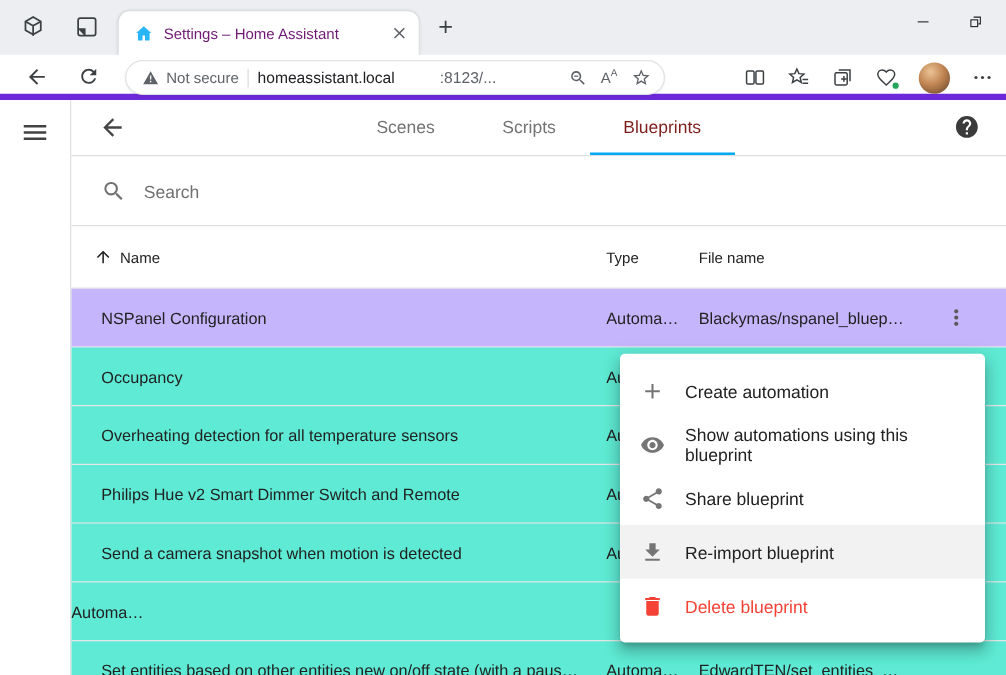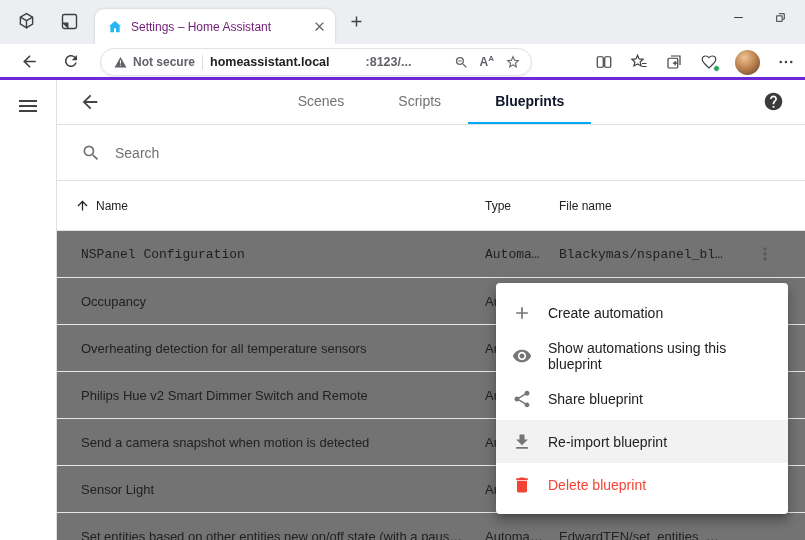--- a/index.html
+++ b/index.html
@@ -14,21 +14,21 @@
   .tab { position:absolute; left:95px; bottom:0; width:240px; height:35px; background:#fff;
          border-radius:9px 9px 0 0; display:flex; align-items:center; gap:8px; padding:0 8px 0 12px;
          box-shadow:0 0 3px rgba(0,0,0,.15); }
   .tab-title { flex:1; font-size:12px; color:#701a75; white-space:nowrap; overflow:hidden; text-overflow:ellipsis; }
   .tab-close { color:#5f6368; }
   .newtab { position:absolute; left:348px; top:13px; color:#3c4043; }
   .win-controls { position:absolute; right:4px; top:0; height:34px; display:flex; }
   .win-btn { width:42px; height:34px; display:flex; align-items:center; justify-content:center; color:#202124; }
 
   
-  .navbar { position:relative; height:36px; background:#fff; border-bottom:3px solid #6d28d9;font-weight:bold; }
+  .navbar { position:relative; height:36px; background:#fff; border-bottom:5px solid #6d28d9; }
   .nav-icon { position:absolute; top:8px; color:#3c4043; }
   .back-btn { left:20px; }
   .reload-btn { left:62px; }
   .addressbar { position:absolute; left:100px; top:4px; width:432px; height:28px; background:#fff;
                 border:1px solid #e0e2e6; border-radius:14px; display:flex; align-items:center;
                 gap:7px; padding:0 10px 0 13px; box-shadow:0 1px 2px rgba(0,0,0,.07); }
   .addr-sec { display:flex; align-items:center; gap:6px; color:#5f6368; font-size:12px; white-space:nowrap; }
   .addr-div { width:1px; height:15px; background:#dadce0; }
   .addr-url { font-size:12.5px; color:#202124; white-space:nowrap; overflow:hidden; }
   .addr-url .path { color:#5f6368;margin-left:36px; }
@@ -49,36 +49,36 @@
   .sb-menu { margin-top:14px; color:#424242; }
   .sb-list { margin-top:30px; display:flex; flex-direction:column; gap:19px; color:#4b5157; }
 
   .main { flex:1; position:relative; overflow:hidden; }
   .ha-header { height:45px; border-bottom:1px solid #e0e0e0; position:relative; display:flex;
                align-items:center; justify-content:center; }
   .ha-back { position:absolute; left:22px; top:11px; color:#454545; }
   .ha-tabs { display:flex; height:100%; }
   .ha-tab { padding:0 27px; display:flex; align-items:center; font-size:14px; color:#727272;
             border-bottom:2px solid transparent; cursor:pointer; white-space:nowrap; }
-  .ha-tab.active { color:#0f172a; border-bottom-color:#03a9f4; font-weight:bold; }
+  .ha-tab.active { color:#7f1d1d; border-bottom-color:#03a9f4; font-weight:normal; }
   .ha-help { position:absolute; right:21px; top:11px; color:#3b3b3b; }
 
   .search-row { height:56px; border-bottom:1px solid #e0e0e0; display:flex; align-items:center;
                 padding-left:24px; gap:14px; color:#707070; }
   .search-label { font-size:14px; }
 
   .thead { height:50px; border-bottom:1px solid #e0e0e0; display:flex; align-items:center;
            font-size:12px; font-weight:normal; color:#212121; }
   .th-name { width:428px; padding-left:18px; display:flex; align-items:center; gap:6px; }
   .th-type { width:74px; }
   .th-file { flex:1; }
 
   .trow { height:47px; border-bottom:1px solid #e6e6e6; display:flex; align-items:center;
-          font-size:13px; color:#212121; background:#737373; }
-  .trow.selected { background:#737373;font-family:Liberation Mono, monospace; }
+          font-size:13px; color:#212121; background:#5eead4; }
+  .trow.selected { background:#c4b5fd; }
   .c-name { width:428px; padding-left:24px; padding-right:16px; white-space:nowrap; overflow:hidden; text-overflow:ellipsis; }
   .c-type { width:74px; padding-right:16px; white-space:nowrap; overflow:hidden; text-overflow:ellipsis; }
   .c-file { flex:1; white-space:nowrap; overflow:hidden; text-overflow:ellipsis; }
   .c-menu { width:80px; display:flex; justify-content:center; color:#5a5a5a; }
 
   .ctx { position:absolute; left:439px; top:203px; width:292px; background:#fff; border-radius:4px;
          padding:8px 0; z-index:10;
          box-shadow:0 5px 5px -3px rgba(0,0,0,.2), 0 8px 10px 1px rgba(0,0,0,.14), 0 3px 14px 2px rgba(0,0,0,.12); }
   .ctx-item { height:43px; display:flex; align-items:center; padding:0 16px; gap:16px;
               font-size:14px; color:#212121; cursor:pointer; }
@@ -349,21 +349,20 @@
       <div class="c-file"></div>
       <div class="c-menu"></div>
     </div>
     <div class="trow">
       <div class="c-name">Send a camera snapshot when motion is detected</div>
       <div class="c-type">Automation</div>
       <div class="c-file"></div>
       <div class="c-menu"></div>
     </div>
     <div class="trow">
-      <div class="c-name">Sensor Light</div>
       <div class="c-type">Automation</div>
       <div class="c-file"></div>
       <div class="c-menu"></div>
     </div>
     <div class="trow">
       <div class="c-name">Set entities based on other entities new on/off state (with a pause entity)</div>
       <div class="c-type">Automation</div>
       <div class="c-file">EdwardTEN/set_entities_ba…</div>
       <div class="c-menu"></div>
     </div>

